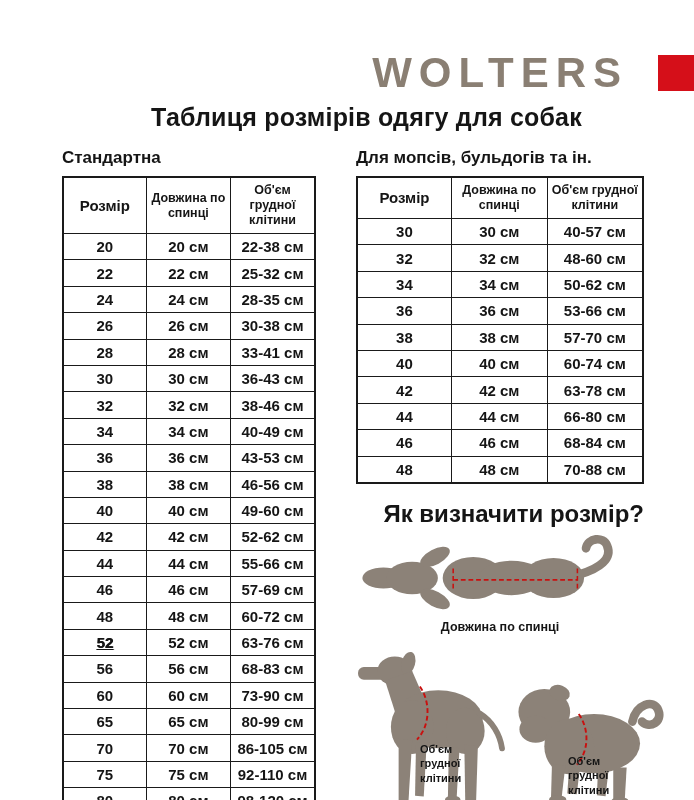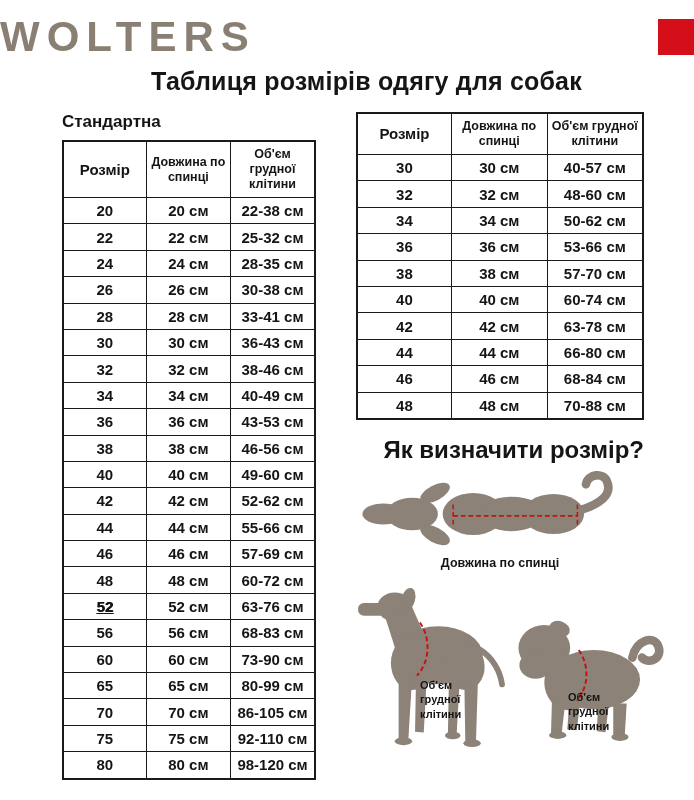--- a/index.html
+++ b/index.html
@@ -3,21 +3,21 @@
 <meta charset="utf-8">
 <style>
   html,body { margin:0; padding:0; background:#ffffff; }
   .page {
     position:relative; width:694px; height:800px; margin:0 auto;
     background:#ffffff; color:#151515; overflow:hidden;
     font-family:"Liberation Sans", sans-serif;
   }
   
   .header { text-align:center; padding-top:16px; }
-  .logo-row { display:flex; align-items:center; justify-content:space-between; gap:30px; }
+  .logo-row { display:flex; align-items:center; justify-content:flex-end; gap:30px;margin-top:36px; }
   .logo-text { font-size:42px; font-weight:bold; letter-spacing:7px; line-height:1; color:#8a7f73; }
   .logo-square { width:36px; height:36px; background:#d50f19; display:inline-block; }
   .page-title { font-size:25px; font-weight:bold; margin:9px 0 2px; letter-spacing:0.2px;padding-left:39px; }
 
   
   .columns { display:flex; gap:40px; padding:0 50px 0 62px; margin-top:16px; }
   .col-left { width:254px; flex:none; }
   .col-right { width:288px; flex:none; }
 
   .table-title { font-size:17px; font-weight:bold; text-align:left; margin:0 0 8px; }
@@ -181,20 +181,21 @@
             <tr>
               <td>80</td>
               <td>80 см</td>
               <td>98-120 см</td>
             </tr>
           </tbody>
       </table>
     </div>
 
     <div class="col-right">
+      <h2 class="table-title">Для мопсів, бульдогів та ін.</h2>
       <table class="size-table">
         <colgroup>
             <col class="c1">
             <col class="c2">
             <col class="c3">
           </colgroup>
         <thead>
           <tr>
             <th class="col-size">Розмір</th>
             <th>Довжина по спинці</th>

